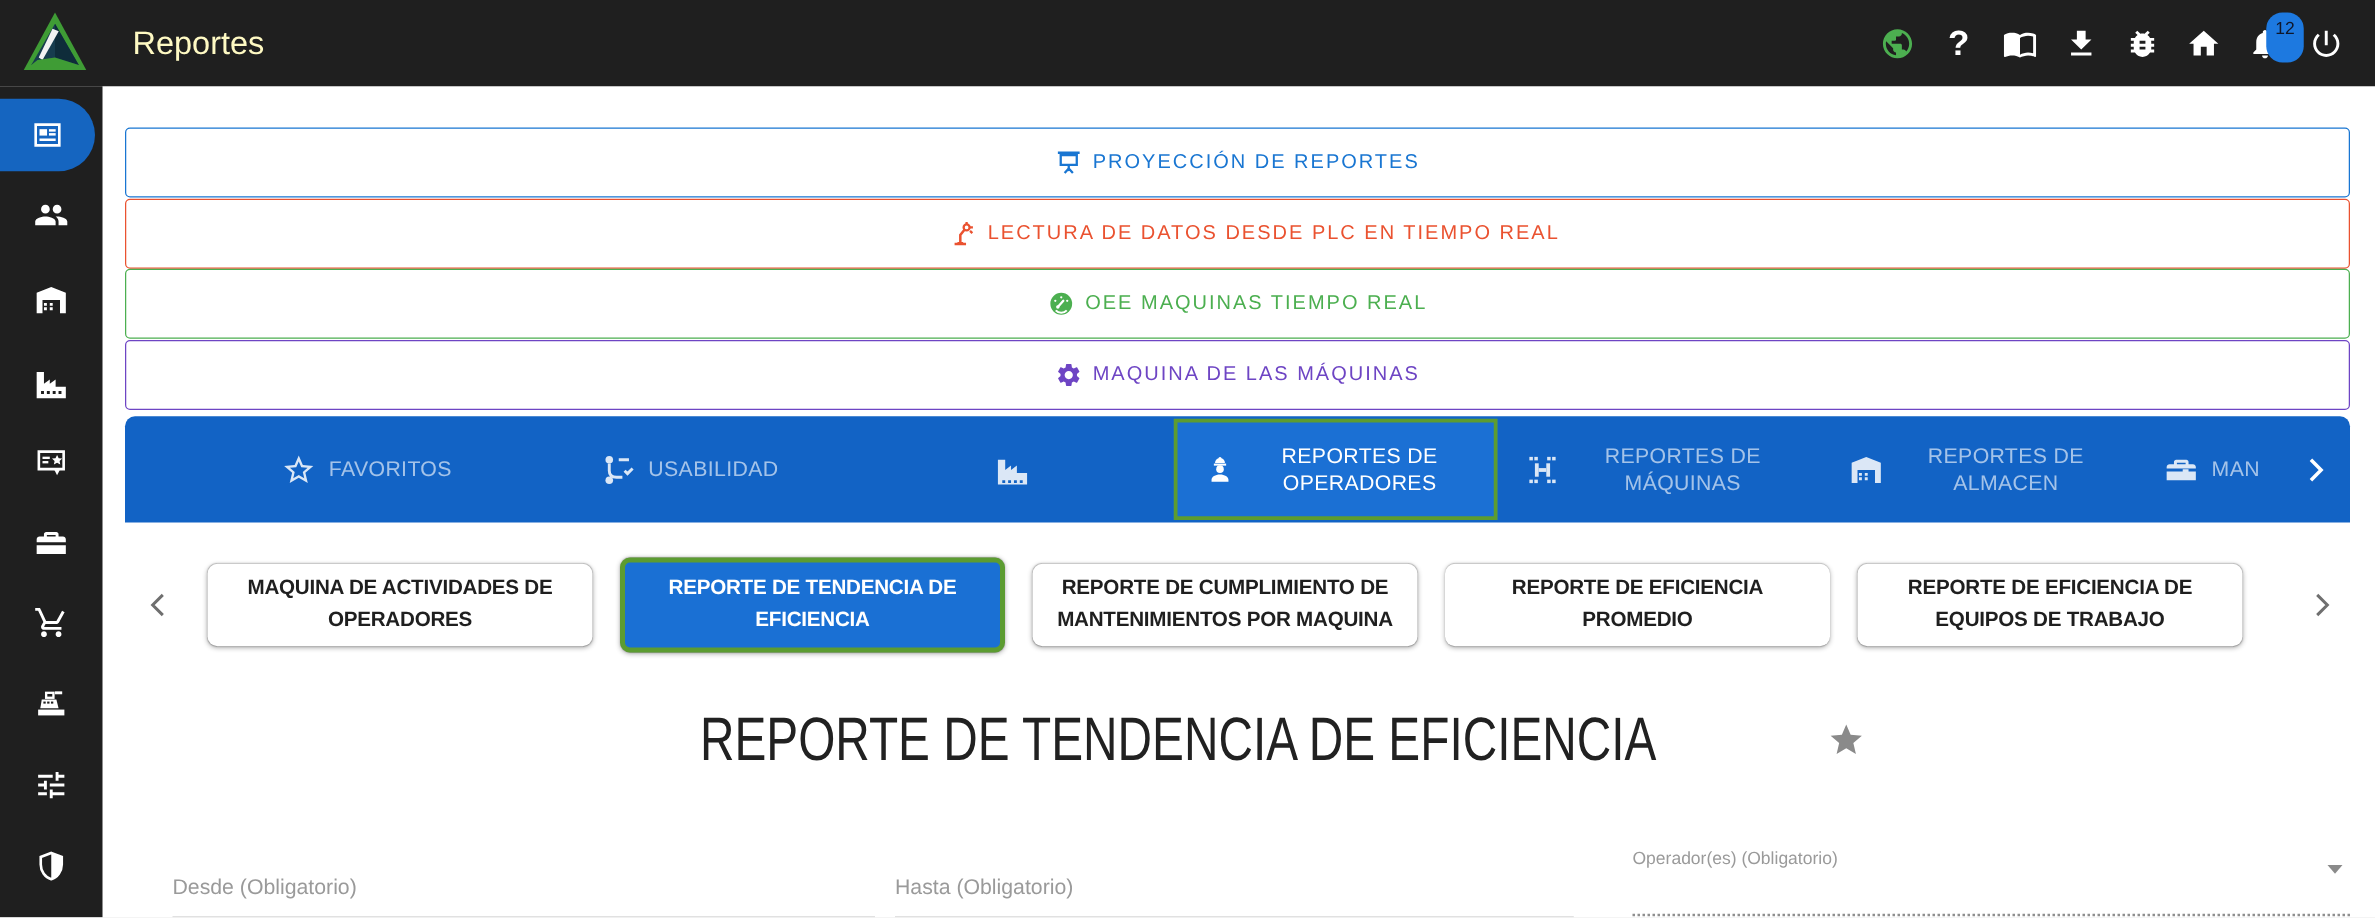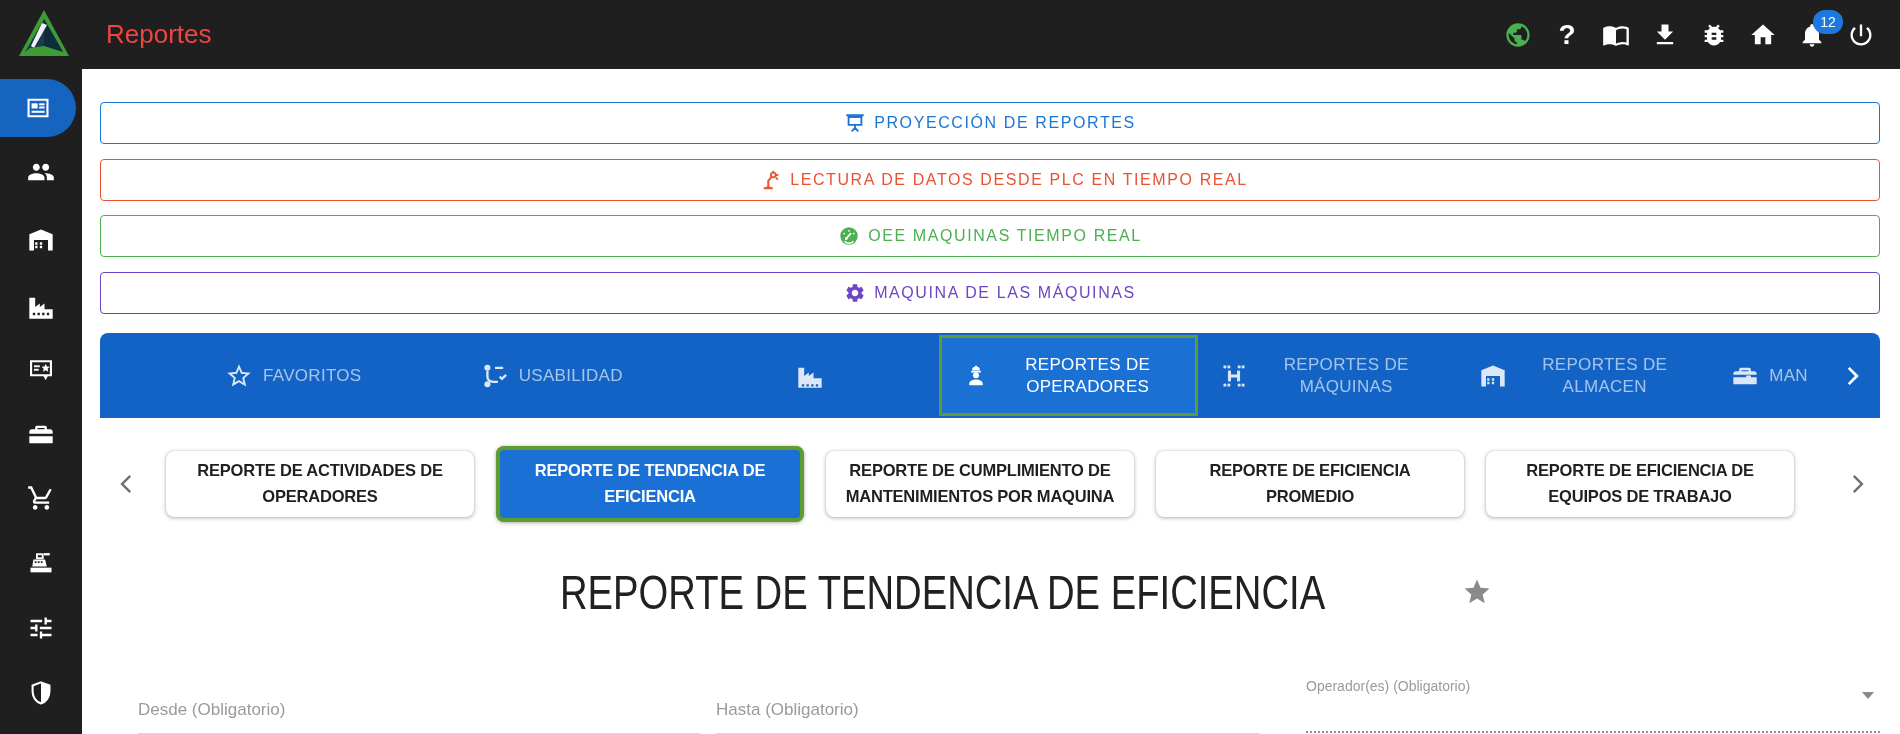--- a/index.html
+++ b/index.html
@@ -3,38 +3,38 @@
 <meta charset="utf-8">
 <style>
   * { margin:0; padding:0; box-sizing:border-box; }
   html,body { background:#e9e9e9; }
   body { font-family:"Liberation Sans","DejaVu Sans",sans-serif; }
   .screen { position:relative; width:1900px; height:734px; background:#fff; overflow:hidden; }
 
   
   .topbar { position:absolute; top:0; left:0; width:1900px; height:69px; background:#1f1f1f; z-index:5; }
   .logo { position:absolute; left:16px; top:6px; width:56px; height:56px; cursor:pointer; }
-  .topbar-title { position:absolute; left:106px; top:0; height:69px; line-height:69px; color:#ef4444; font-size:26px; font-weight:400; }
+  .topbar-title { position:absolute; left:106px; top:0; height:69px; line-height:69px; color:#fef9c3; font-size:26px; font-weight:400; }
   .topbar-icons { position:absolute; right:24px; top:0; height:69px; display:flex; align-items:center; gap:19px; }
   .tb-btn { position:relative; width:30px; height:30px; background:none; border:none; cursor:pointer; display:flex; align-items:center; justify-content:center; }
   .tb-btn svg { width:28px; height:28px; }
   .help-glyph { color:#fff; font-size:28px; font-weight:700; line-height:1; }
-  .badge { position:absolute; top:-10px; left:16px; min-width:30px; height:24px; padding:0 7px; background:#1d79e0; border-radius:13px; color:#ffffff; font-size:14px; font-weight:500; line-height:24px; text-align:center; }
+  .badge { position:absolute; top:-10px; left:16px; min-width:30px; height:40px; padding:0 7px; background:#1d79e0; border-radius:13px; color:#0f172a; font-size:14px; font-weight:500; line-height:24px; text-align:center; }
 
   
   .sidebar { position:absolute; top:69px; left:0; width:82px; height:665px; background:#1f1f1f; z-index:4; }
   .side-item { position:absolute; left:0; width:82px; height:58px; display:flex; align-items:center; justify-content:center; cursor:pointer; }
   .side-item svg { width:28px; height:28px; }
   .side-item.active { width:76px; background:#1565c0; border-radius:0 29px 29px 0; }
 
   
   .content { position:absolute; top:69px; left:82px; right:0; bottom:0; background:#fff; }
 
   
-  .banner { position:absolute; left:18px; width:1780px; height:42px; background:#fff; border:1px solid var(--c); border-radius:4px; display:flex; align-items:center; justify-content:center; gap:8px; color:var(--c); font-size:16px; font-weight:500; letter-spacing:1.6px; cursor:pointer; }
+  .banner { position:absolute; left:18px; width:1780px; height:56px; background:#fff; border:1px solid var(--c); border-radius:4px; display:flex; align-items:center; justify-content:center; gap:8px; color:var(--c); font-size:16px; font-weight:500; letter-spacing:1.6px; cursor:pointer; }
   .banner svg { width:22px; height:22px; flex:none; }
   .b0 { top:33px; } .b1 { top:90px;padding-left:28px; } .b2 { top:146px; } .b3 { top:203px; }
 
   
   .tabbar { position:absolute; top:264px; left:18px; width:1780px; height:85px; background:#1263c5; border-radius:8px 8px 0 0; display:flex; align-items:stretch; padding-left:64px; }
   .tab { width:260px; display:flex; align-items:center; justify-content:center; gap:10px; color:rgba(255,255,255,.62); font-size:17px; font-weight:500; letter-spacing:.3px; text-align:center; cursor:pointer; }
   .tab svg { width:28px; height:28px; flex:none; opacity:.85; }
   .tab .tab-label { max-width:176px; line-height:1.25; }
   .tab.selected { color:#fff; background:#1b70d4; border:3px solid #5c9c31; margin:2px 0; }
   .tab.selected svg { opacity:1; }
@@ -302,21 +302,21 @@
       </div>
     </div>
 
     <div class="cardrow">
       <button class="row-chev left">
         <svg viewBox="0 0 24 24">
             <path fill="none" stroke="#6f6f6f" stroke-width="2.2" d="M15 4.5L7.5 12 15 19.5"></path>
           </svg>
       </button>
       <div class="card">
-        <span>REPORTE DE ACTIVIDADES DE OPERADORES</span>
+        <span>MAQUINA DE ACTIVIDADES DE OPERADORES</span>
       </div>
       <div class="card selected">
         <span>REPORTE DE TENDENCIA DE EFICIENCIA</span>
       </div>
       <div class="card">
         <span>REPORTE DE CUMPLIMIENTO DE MANTENIMIENTOS POR MAQUINA</span>
       </div>
       <div class="card">
         <span>REPORTE DE EFICIENCIA PROMEDIO</span>
       </div>

